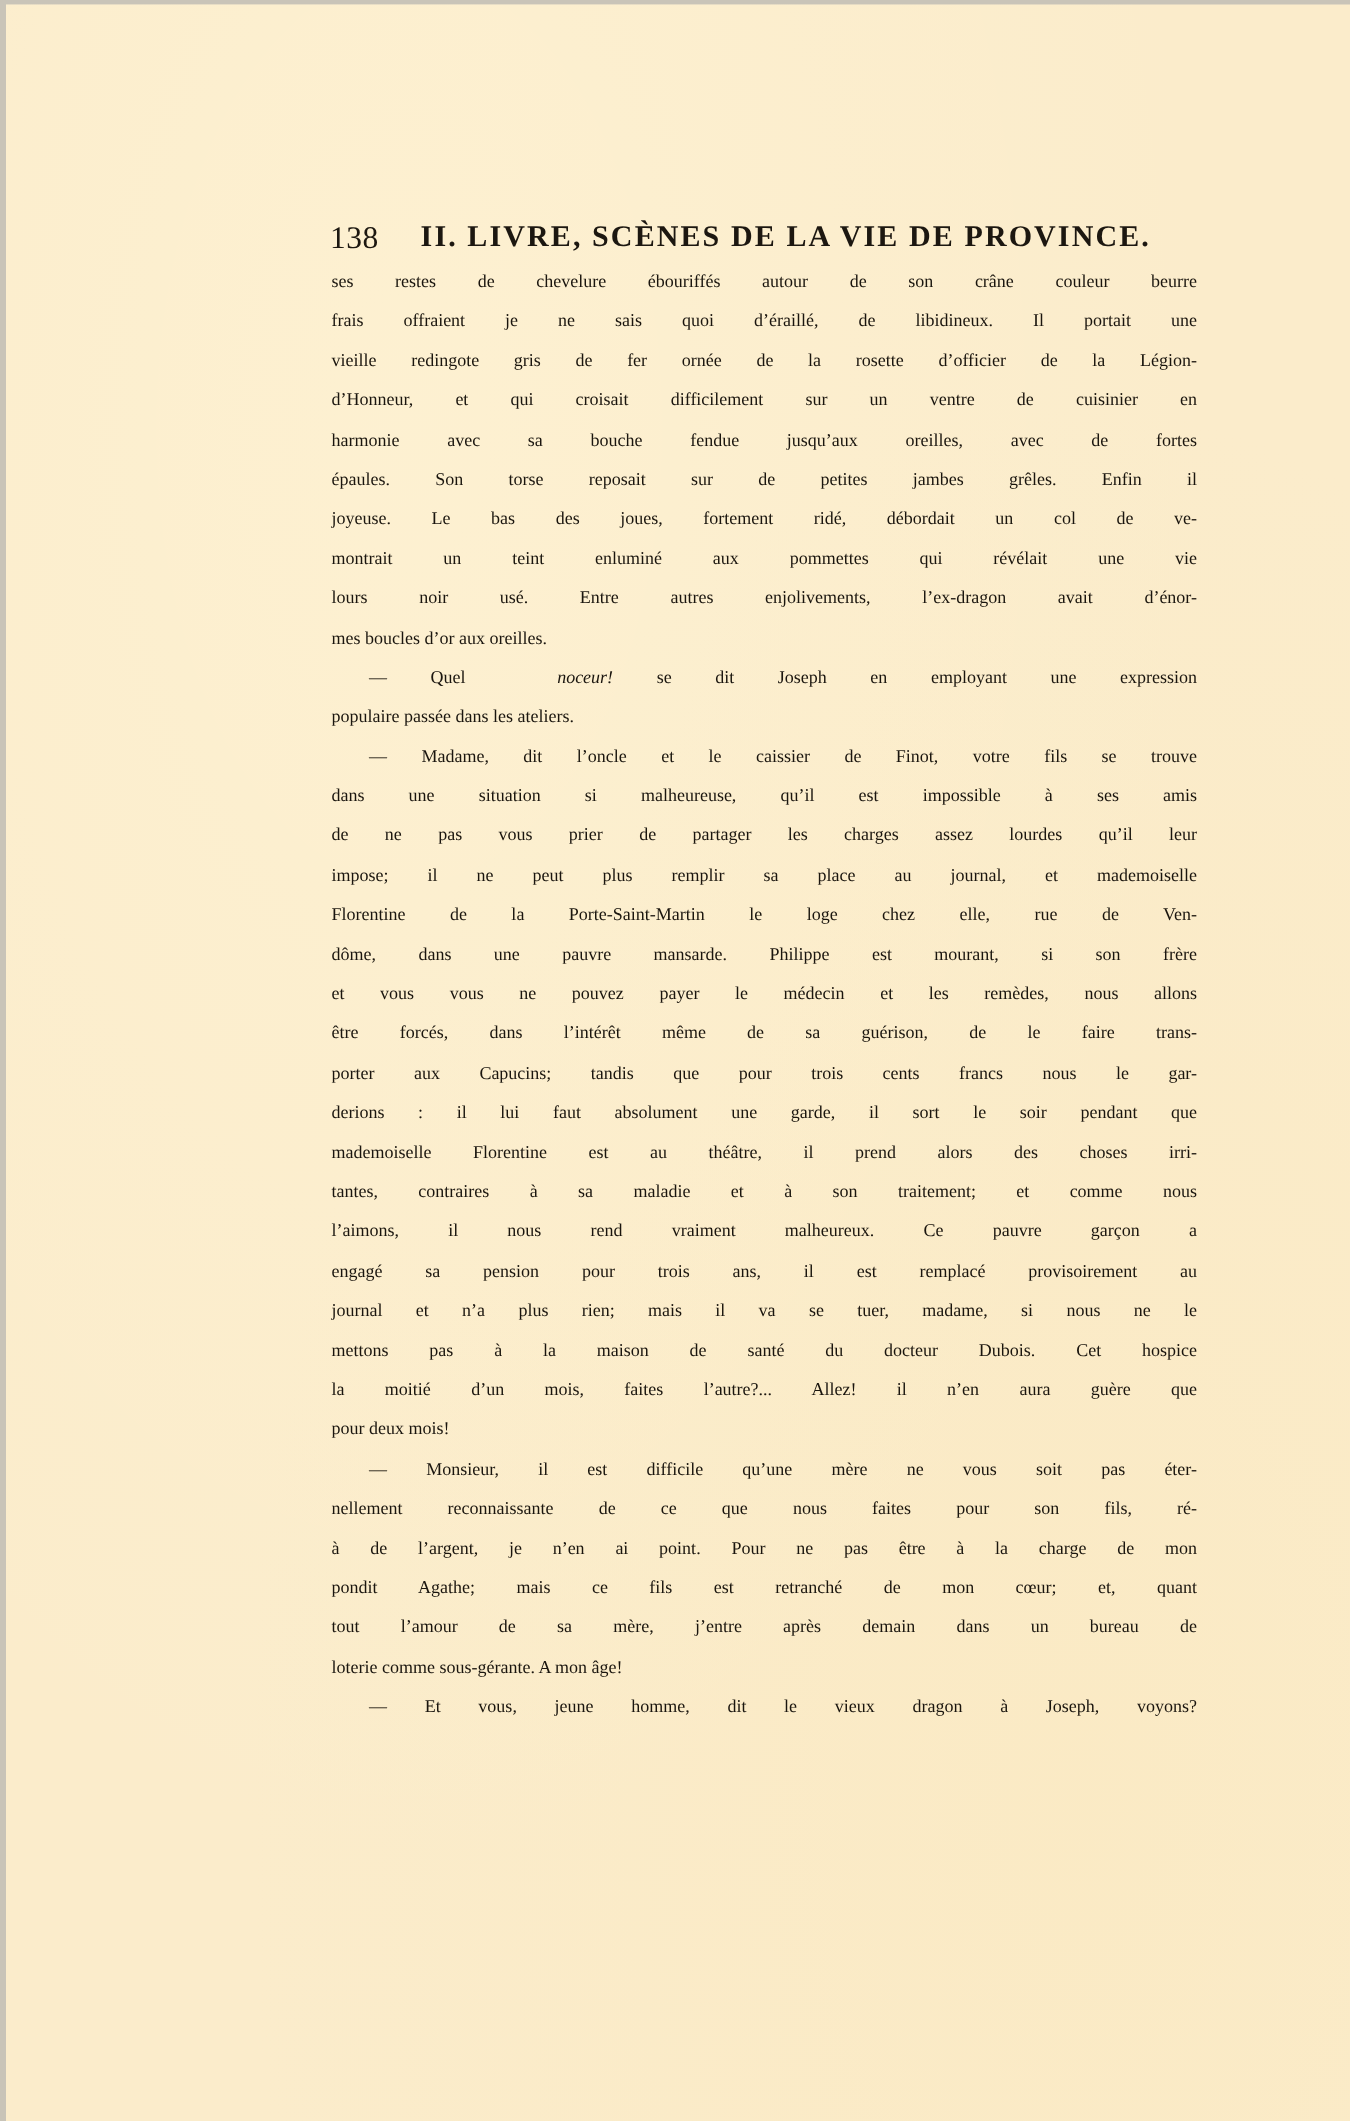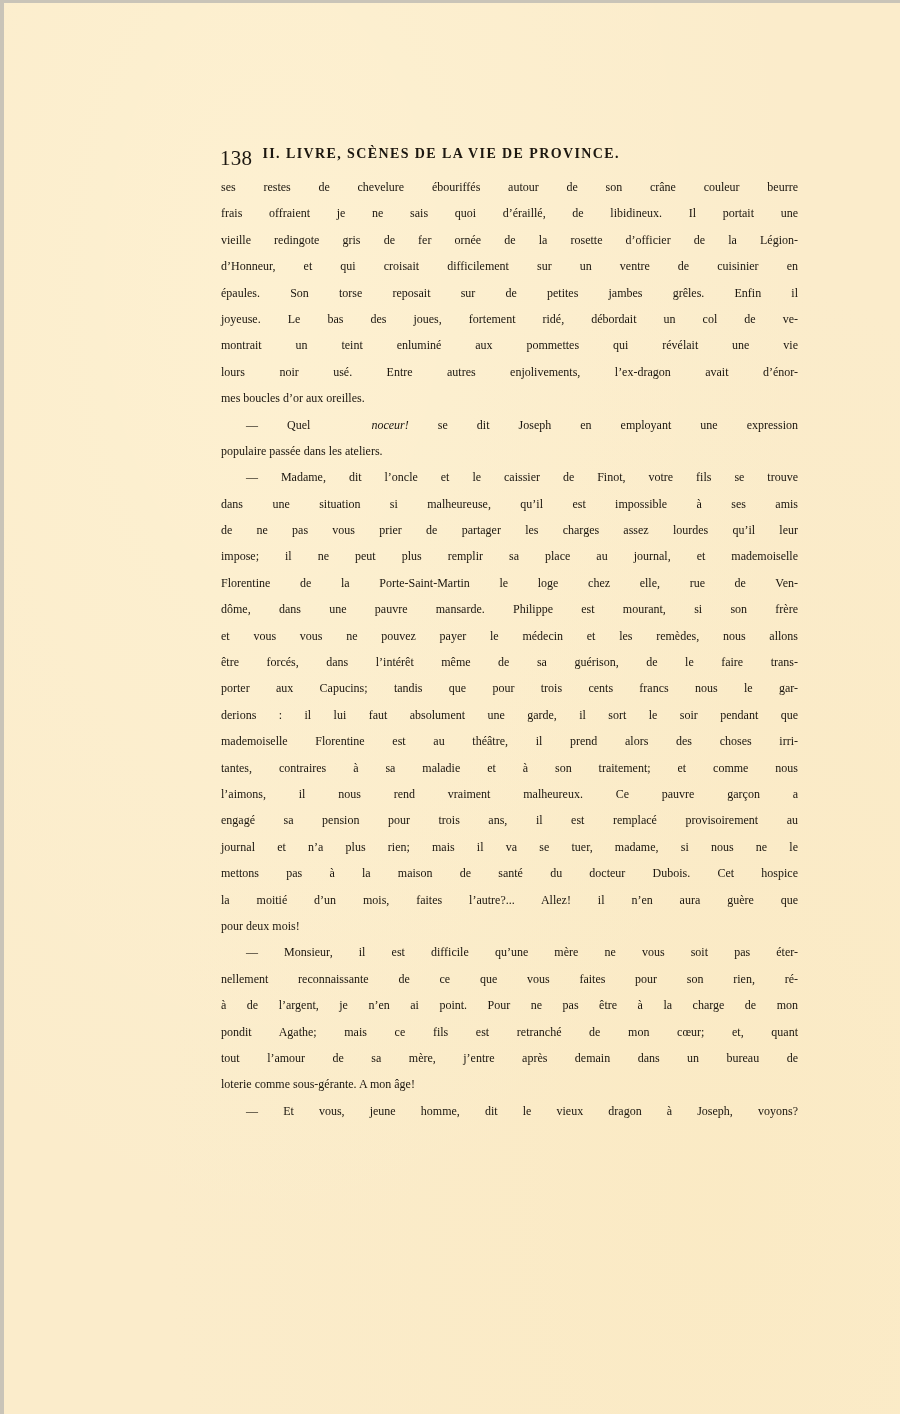--- a/index.html
+++ b/index.html
@@ -10,26 +10,26 @@
   }
   .page {
     position: absolute; left: 4px; top: 3px; width: 896px; height: 1411px;
     background: #fbeccb;
     background-image:
       radial-gradient(ellipse at 30% 20%, rgba(255,244,214,0.55), rgba(255,244,214,0) 60%),
       radial-gradient(ellipse at 80% 85%, rgba(250,232,190,0.5), rgba(250,232,190,0) 55%);
   }
   .header {
     position: absolute; left: 216px; top: 143px; width: 580px;
-    display: flex; align-items: flex-start;
+    display: flex; align-items: center;
     color: #1c1710;
   }
   .page-number { font-size: 21px; letter-spacing: 0.3px; }
   .running-head {
-    margin-left: 10px; font-size: 14px; font-weight: bold;
+    margin-left: 28px; font-size: 20px; font-weight: bold;
     letter-spacing: 1.4px;
   }
   .body-text {
     position: absolute; left: 217px; top: 171px; width: 577px;
     color: #1a150e;
     font-size: 12px;
     line-height: 26.4px;
   }
   .line {
     display: block; white-space: nowrap;
@@ -50,20 +50,21 @@
     <span class="running-head">II. LIVRE, SCÈNES DE LA VIE DE PROVINCE.</span>
   </div>
 
   <div class="body-text">
 
     <div>
       <span class="line">ses restes de chevelure ébouriffés autour de son crâne couleur beurre</span>
       <span class="line">frais offraient je ne sais quoi d’éraillé, de libidineux. Il portait une</span>
       <span class="line">vieille redingote gris de fer ornée de la rosette d’officier de la Légion-</span>
       <span class="line">d’Honneur, et qui croisait difficilement sur un ventre de cuisinier en</span>
+      <span class="line">harmonie avec sa bouche fendue jusqu’aux oreilles, avec de fortes</span>
       <span class="line">épaules. Son torse reposait sur de petites jambes grêles. Enfin il</span>
       <span class="line">joyeuse. Le bas des joues, fortement ridé, débordait un col de ve-</span>
       <span class="line">montrait un teint enluminé aux pommettes qui révélait une vie</span>
       <span class="line">lours noir usé. Entre autres enjolivements, l’ex-dragon avait d’énor-</span>
       <span class="line last">mes boucles d’or aux oreilles.</span>
     </div>
 
     <div>
       <span class="line indent"><span>— Quel </span><span class="ital">noceur!</span><span> se dit Joseph en employant une expression</span></span>
       <span class="line last">populaire passée dans les ateliers.</span>
@@ -85,21 +86,21 @@
       <span class="line">l’aimons, il nous rend vraiment malheureux. Ce pauvre garçon a</span>
       <span class="line">engagé sa pension pour trois ans, il est remplacé provisoirement au</span>
       <span class="line">journal et n’a plus rien; mais il va se tuer, madame, si nous ne le</span>
       <span class="line">mettons pas à la maison de santé du docteur Dubois. Cet hospice</span>
       <span class="line">la moitié d’un mois, faites l’autre?... Allez! il n’en aura guère que</span>
       <span class="line last">pour deux mois!</span>
     </div>
 
     <div>
       <span class="line indent">— Monsieur, il est difficile qu’une mère ne vous soit pas éter-</span>
-      <span class="line">nellement reconnaissante de ce que vous faites pour son rien, ré-</span>
+      <span class="line">nellement reconnaissante de ce que nous faites pour son fils, ré-</span>
       <span class="line">à de l’argent, je n’en ai point. Pour ne pas être à la charge de mon</span>
       <span class="line">pondit Agathe; mais ce fils est retranché de mon cœur; et, quant</span>
       <span class="line">tout l’amour de sa mère, j’entre après demain dans un bureau de</span>
       <span class="line last">loterie comme sous-gérante. A mon âge!</span>
     </div>
 
     <div>
       <span class="line indent">— Et vous, jeune homme, dit le vieux dragon à Joseph, voyons?</span>
     </div>
 

